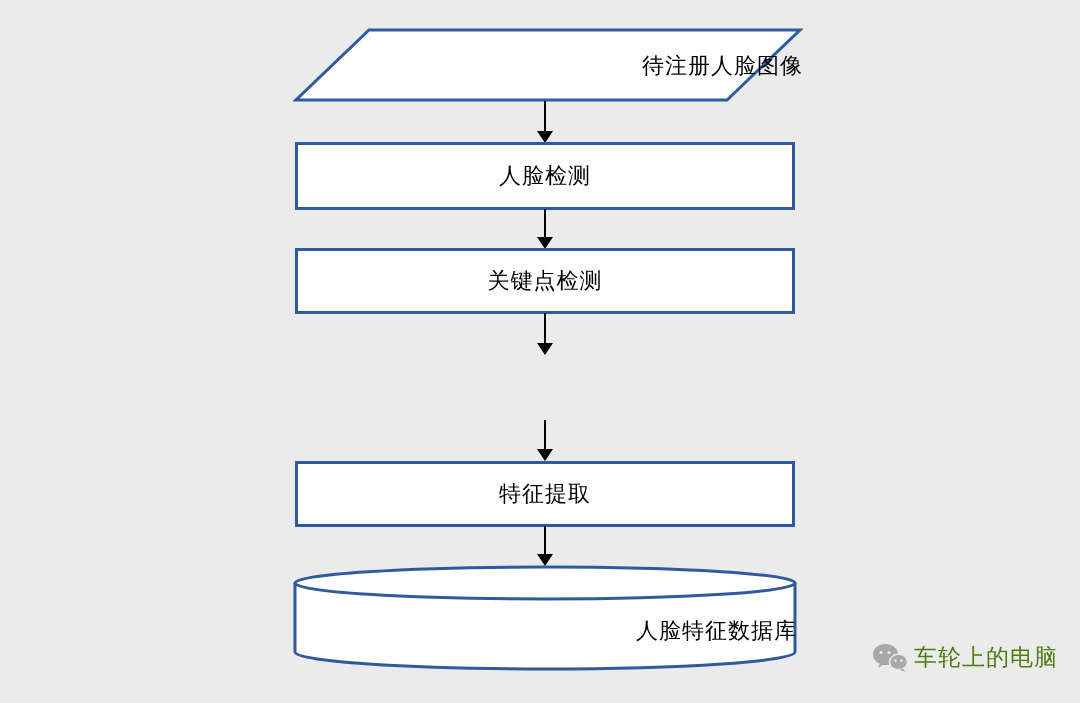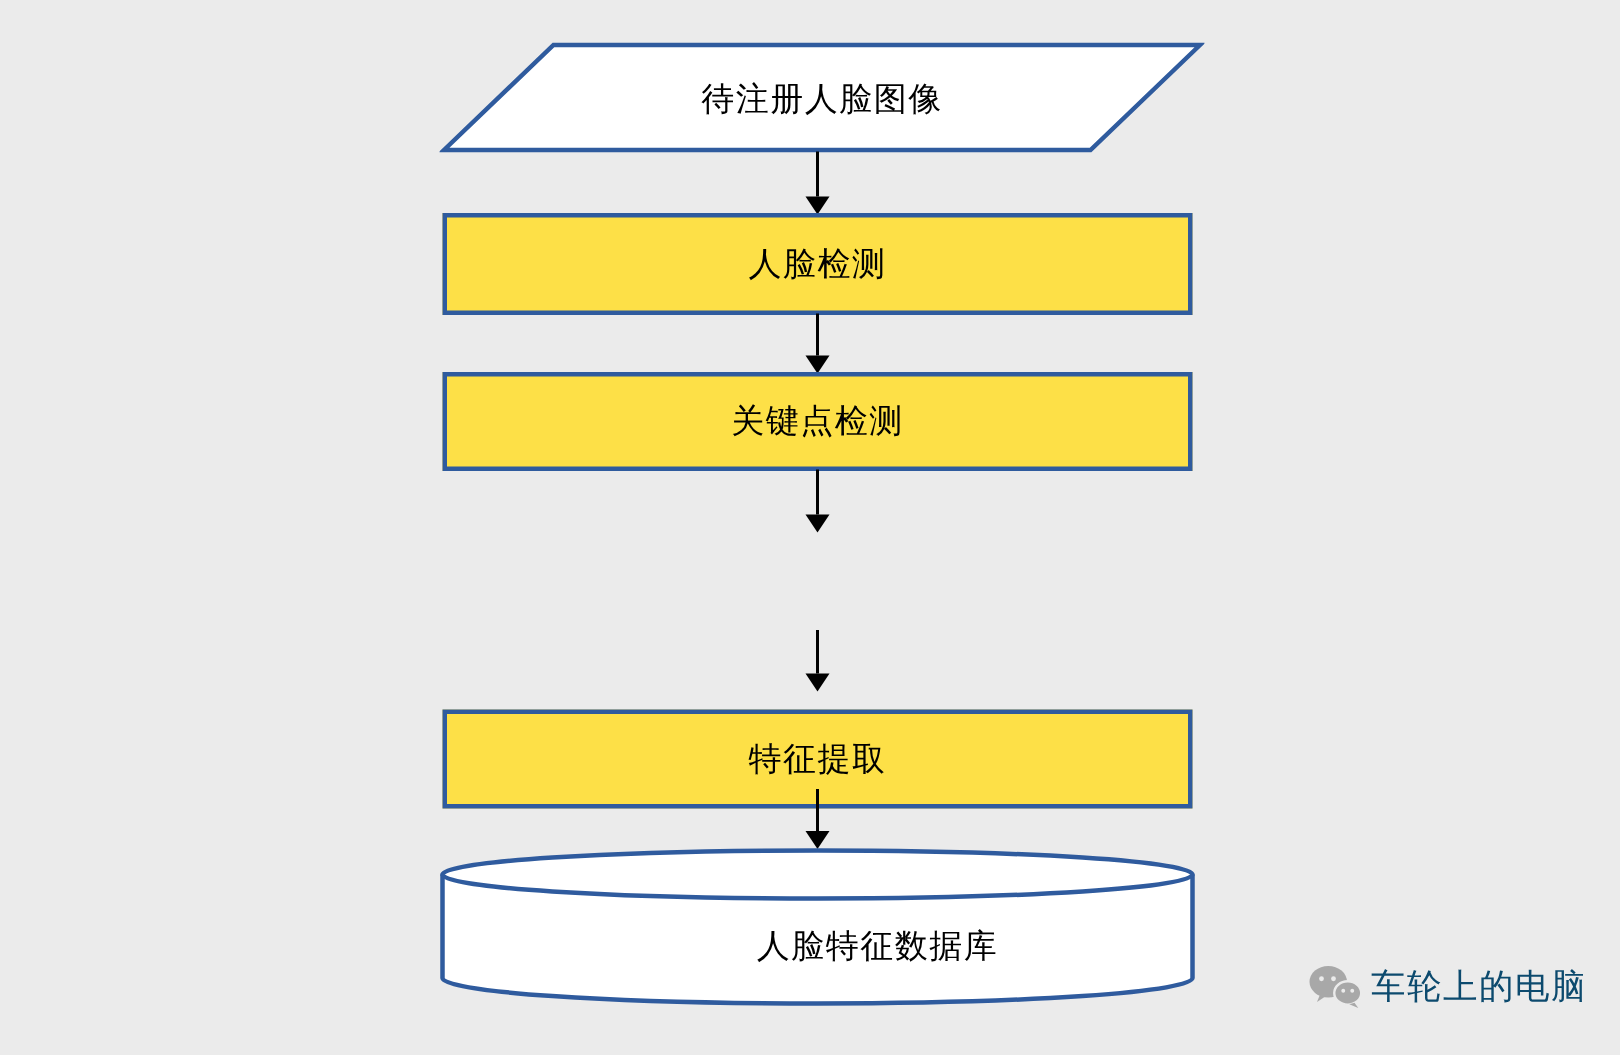--- a/index.html
+++ b/index.html
@@ -13,42 +13,42 @@
     width: 1080px;
     height: 703px;
     background: #ebebeb;
     overflow: hidden;
   }
   .node {
     position: absolute;
     box-sizing: border-box;
   }
   .rect-node {
-    background: #fde047;
+    background: #ffffff;
     border: 3px solid #2f5b9e;
     display: flex;
     align-items: center;
     justify-content: center;
   }
   .node-label {
     font-size: 22px;
     color: #000000;
     letter-spacing: 1px;
     white-space: nowrap;
   }
   .shape-svg {
     position: absolute;
     left: 0;
     top: 0;
   }
   .overlay-label {
     position: absolute;
     left: 0;
     width: 100%;
-    text-align: center;
+    text-align: right;
   }
   .arrow {
     position: absolute;
     display: flex;
     flex-direction: column;
     align-items: center;
     width: 16px;
   }
   .arrow-line {
     width: 2px;
@@ -65,21 +65,21 @@
   .watermark {
     position: absolute;
     right: 22px;
     bottom: 30px;
     display: flex;
     align-items: center;
     gap: 6px;
   }
   .watermark-text {
     font-size: 23px;
-    color: #0c4a6e;
+    color: #4d7c0f;
     letter-spacing: 1px;
     white-space: nowrap;
   }
 </style>
 </head>
 <body>
 
 <div class="canvas">
 
   <div class="node" style="left:293px; top:28px; width:510px; height:74px;">
@@ -111,35 +111,35 @@
     <div class="arrow-line"></div>
     <div class="arrow-head"></div>
   </div>
 
 
   <div class="arrow" style="left:537px; top:420px; height:41px;">
     <div class="arrow-line"></div>
     <div class="arrow-head"></div>
   </div>
 
-  <div class="node rect-node" style="left:295px; top:461px; width:500px; height:66px;margin-top:12px;">
+  <div class="node rect-node" style="left:295px; top:461px; width:500px; height:66px;">
     <span class="node-label">特征提取</span>
   </div>
 
   <div class="arrow" style="left:537px; top:526px; height:40px;">
     <div class="arrow-line"></div>
     <div class="arrow-head"></div>
   </div>
 
   <div class="node" style="left:293px; top:564px; width:504px; height:108px;">
     <svg class="shape-svg" width="504" height="108" viewBox="0 0 504 108">
       <path d="M2,19 L2,88 A250,17 0 0 0 502,88 L502,19" fill="#ffffff" stroke="#2f5b9e" stroke-width="3"></path>
       <ellipse cx="252" cy="19" rx="250" ry="16" fill="#ffffff" stroke="#2f5b9e" stroke-width="3"></ellipse>
     </svg>
-    <div class="overlay-label node-label" style="top:52px;padding-left:40px;">人脸特征数据库</div>
+    <div class="overlay-label node-label" style="top:52px;">人脸特征数据库</div>
   </div>
 
   <div class="watermark">
     <svg width="36" height="30" viewBox="0 0 36 30">
       <ellipse cx="13.5" cy="11.5" rx="12.5" ry="10.5" fill="#a8a8a8"></ellipse>
       <path d="M8,20 L6,25 L12,21 Z" fill="#a8a8a8"></path>
       <circle cx="9" cy="9.5" r="1.6" fill="#ebebeb"></circle>
       <circle cx="17" cy="9.5" r="1.6" fill="#ebebeb"></circle>
       <ellipse cx="26.5" cy="19" rx="9" ry="7.8" fill="#a8a8a8" stroke="#ebebeb" stroke-width="1.6"></ellipse>
       <path d="M31,25.5 L33.5,29 L27.5,26.5 Z" fill="#a8a8a8"></path>

